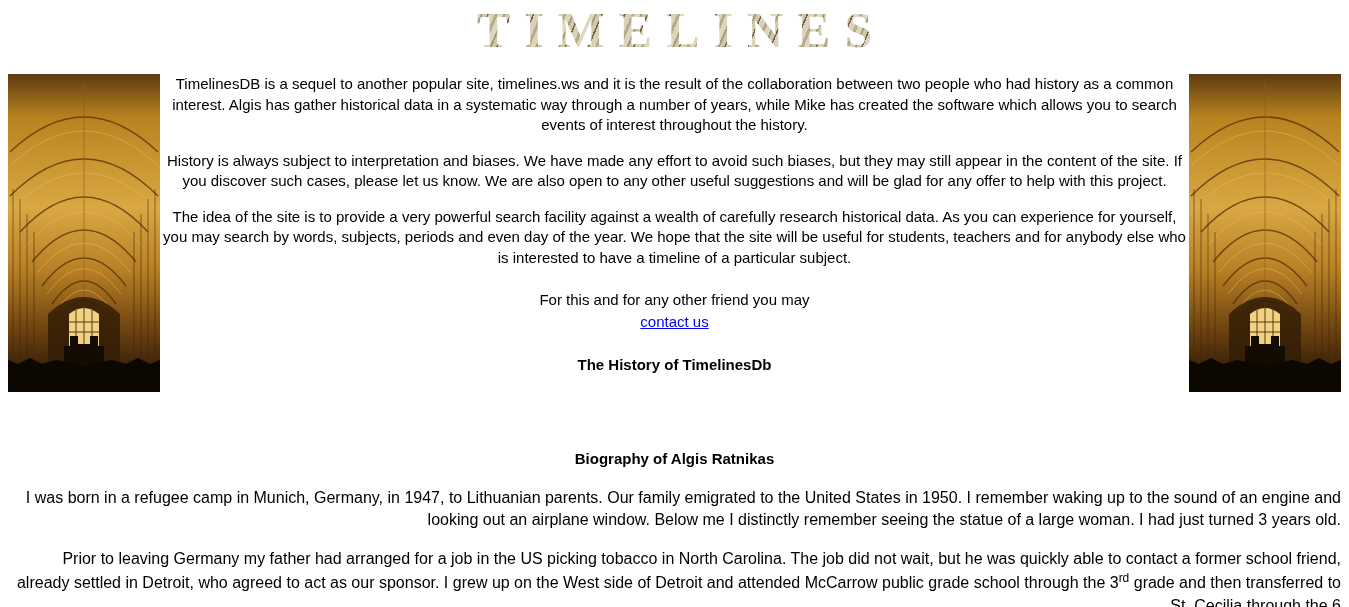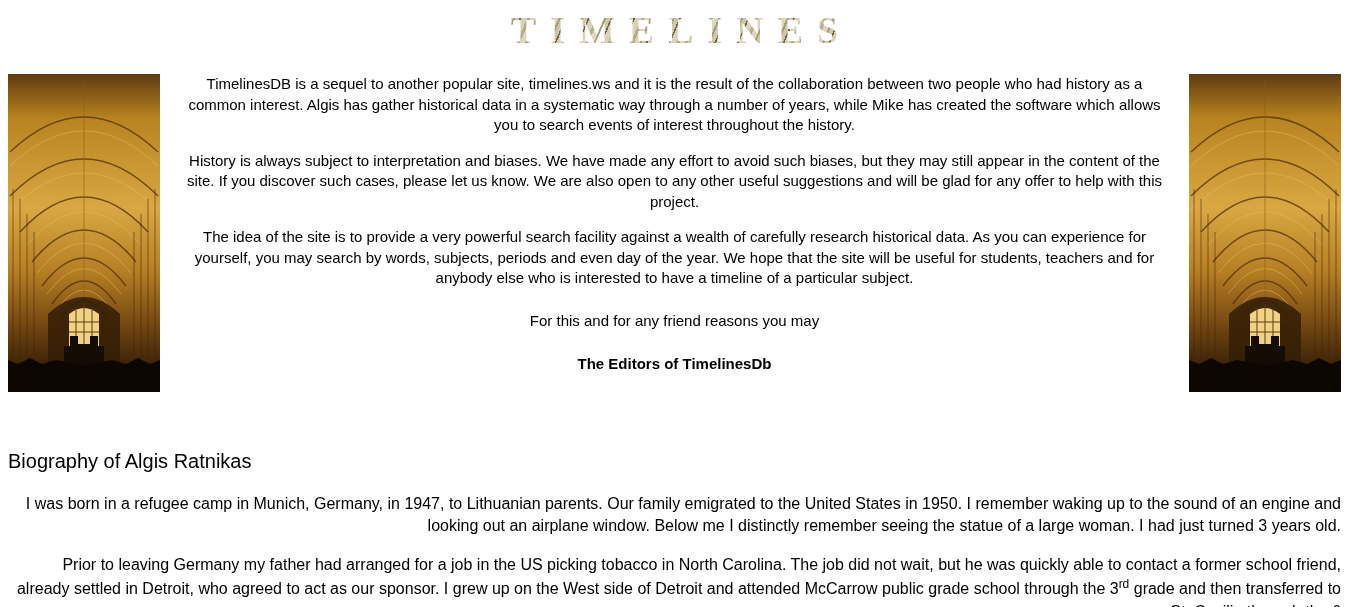--- a/index.html
+++ b/index.html
@@ -10,61 +10,60 @@
     font-family: "Liberation Sans", sans-serif;
     font-size: 15px;
     color: #000000;
   }
   
   .logo-wrap { text-align: center; margin-top: 2px; height: 42px; }
   .logo {
     display: inline-block;
     font-family: "Liberation Serif", serif;
     font-weight: 700;
-    font-size: 38px;
+    font-size: 50px;
     line-height: 40px;
     letter-spacing: 14px;
     margin-right: -14px;
     background: repeating-linear-gradient(
       113deg,
       #ddd6bd 0 5px,
       #a79d7c 5px 7px,
       #cfc7a8 7px 11px,
       #6f644a 11px 12.5px,
       #d9d2b8 12.5px 18px,
       #b6ac8b 18px 21px
     );
     -webkit-background-clip: text;
     background-clip: text;
     color: transparent;
   }
   
   .top-section {
     display: flex;
-    gap: 20px;
     margin-top: 22px;
     align-items: flex-start;
   }
   .photo { flex: 0 0 152px; width: 152px; }
   .photo svg { display: block; width: 152px; height: 318px; }
   .center-col {
     flex: 1 1 auto;
     text-align: center;
     line-height: 1.37;
   }
   .center-col p { margin: 0 0 15px 0; }
   .contact-block { margin-top: 21px; }
   .contact-block div { line-height: 1.42; }
   a.contact-link { color: #0000EE; text-decoration: underline; cursor: pointer; }
   .signature { font-weight: bold; margin-top: 23px; }
   
   .bio-heading {
-    font-size: 20px;
-    font-weight: 400;
-    text-align: left;
+    font-size: 15px;
+    font-weight: 700;
+    text-align: center;
     margin: 58px 0 20px 0;
   }
   .bio-par {
     font-size: 16px;
     line-height: 1.38;
     text-align: right;
     margin: 0 0 17px 0;
   }
   .bio-par sup { font-size: 12px; }
   .hidden-defs { position: absolute; width: 0; height: 0; overflow: hidden; }
@@ -139,24 +138,27 @@
           <use href="#cathedral"></use>
         </svg>
     </div>
 
     <div class="center-col">
       <p>TimelinesDB is a sequel to another popular site, timelines.ws and it is the result of the collaboration between two people who had history as a common interest. Algis has gather historical data in a systematic way through a number of years, while Mike has created the software which allows you to search events of interest throughout the history.</p>
       <p>History is always subject to interpretation and biases. We have made any effort to avoid such biases, but they may still appear in the content of the site. If you discover such cases, please let us know. We are also open to any other useful suggestions and will be glad for any offer to help with this project.</p>
       <p>The idea of the site is to provide a very powerful search facility against a wealth of carefully research historical data. As you can experience for yourself, you may search by words, subjects, periods and even day of the year. We hope that the site will be useful for students, teachers and for anybody else who is interested to have a timeline of a particular subject.</p>
 
       <div class="contact-block">
-        <div>For this and for any friend reasons you may</div>
+        <div>For this and for any other friend you may</div>
+        <div>
+          <a class="contact-link" href="#">contact us</a>
+        </div>
       </div>
 
-      <div class="signature">The Editors of TimelinesDb</div>
+      <div class="signature">The History of TimelinesDb</div>
     </div>
 
     <div class="photo">
       <svg viewBox="0 0 152 318">
           <use href="#cathedral"></use>
         </svg>
     </div>
   </section>
 
   <section>

